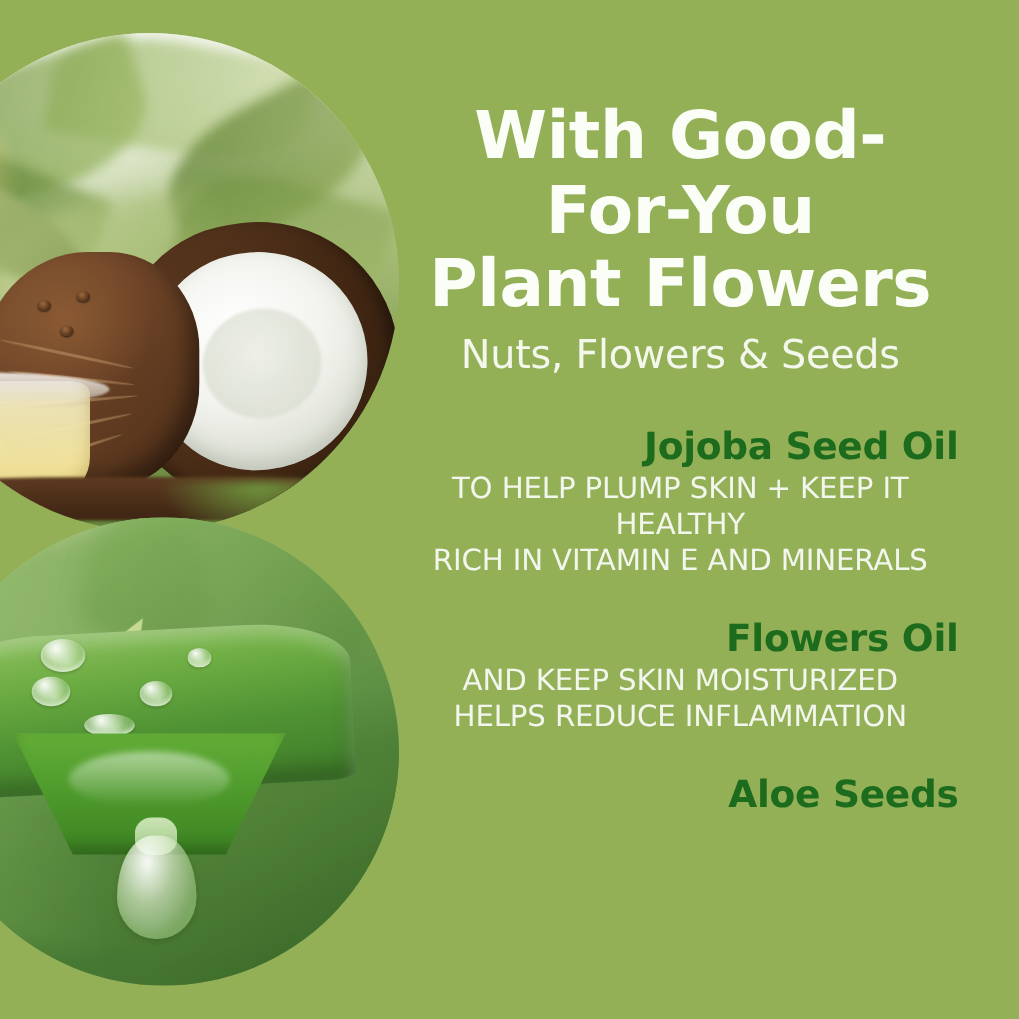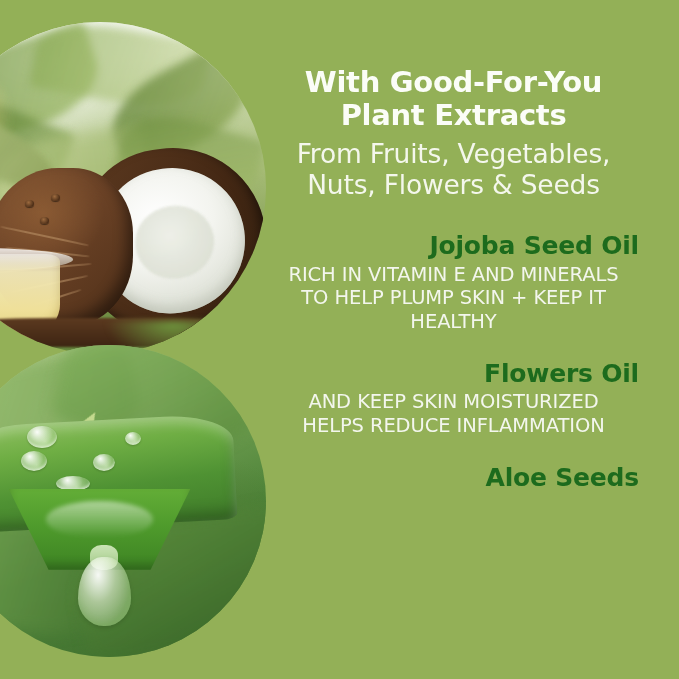--- a/index.html
+++ b/index.html
@@ -305,21 +305,21 @@
     height: 679px;
     padding-right: 20px;
     box-sizing: border-box;
     z-index: 5;
     text-align: center;
   }
 
   #headline {
     margin: 0;
     padding-top: 66px;
-    font-size: 29px;
+    font-size: 44px;
     font-weight: 700;
     line-height: 1.13;
     color: #fbfdf7;
     letter-spacing: -0.3px;
   }
 
   #subhead {
     margin: 6px 0 0 0;
     font-size: 26.5px;
     font-weight: 400;
@@ -423,35 +423,34 @@
       <div class="al-cut-gloss"></div>
       <div class="al-gel-neck"></div>
       <div class="al-gel"></div>
     </div>
   </div>
 
   <div id="content">
 
     <h1 id="headline">
       <span class="line" style="display: block;">With Good-For-You</span>
-      <span class="line" style="display: block;">Plant Extracts</span>
+      <span class="line" style="display: block;">Plant Flowers</span>
     </h1>
 
     <p id="subhead">
-      <span class="line" style="display: block;">From Fruits, Vegetables,</span>
       <span class="line" style="display: block;">Nuts, Flowers &amp; Seeds</span>
     </p>
 
     <div id="ingredients">
 
       <div class="ingredient">
         <h2 class="ing-name">Jojoba Seed Oil</h2>
         <p class="ing-desc">
+          <span class="line">TO HELP PLUMP SKIN + KEEP IT HEALTHY</span>
           <span class="line">RICH IN VITAMIN E AND MINERALS</span>
-          <span class="line">TO HELP PLUMP SKIN + KEEP IT HEALTHY</span>
         </p>
       </div>
 
       <div class="ingredient">
         <h2 class="ing-name">Flowers Oil</h2>
         <p class="ing-desc">
           <span class="line">AND KEEP SKIN MOISTURIZED</span>
           <span class="line">HELPS REDUCE INFLAMMATION</span>
         </p>
       </div>

